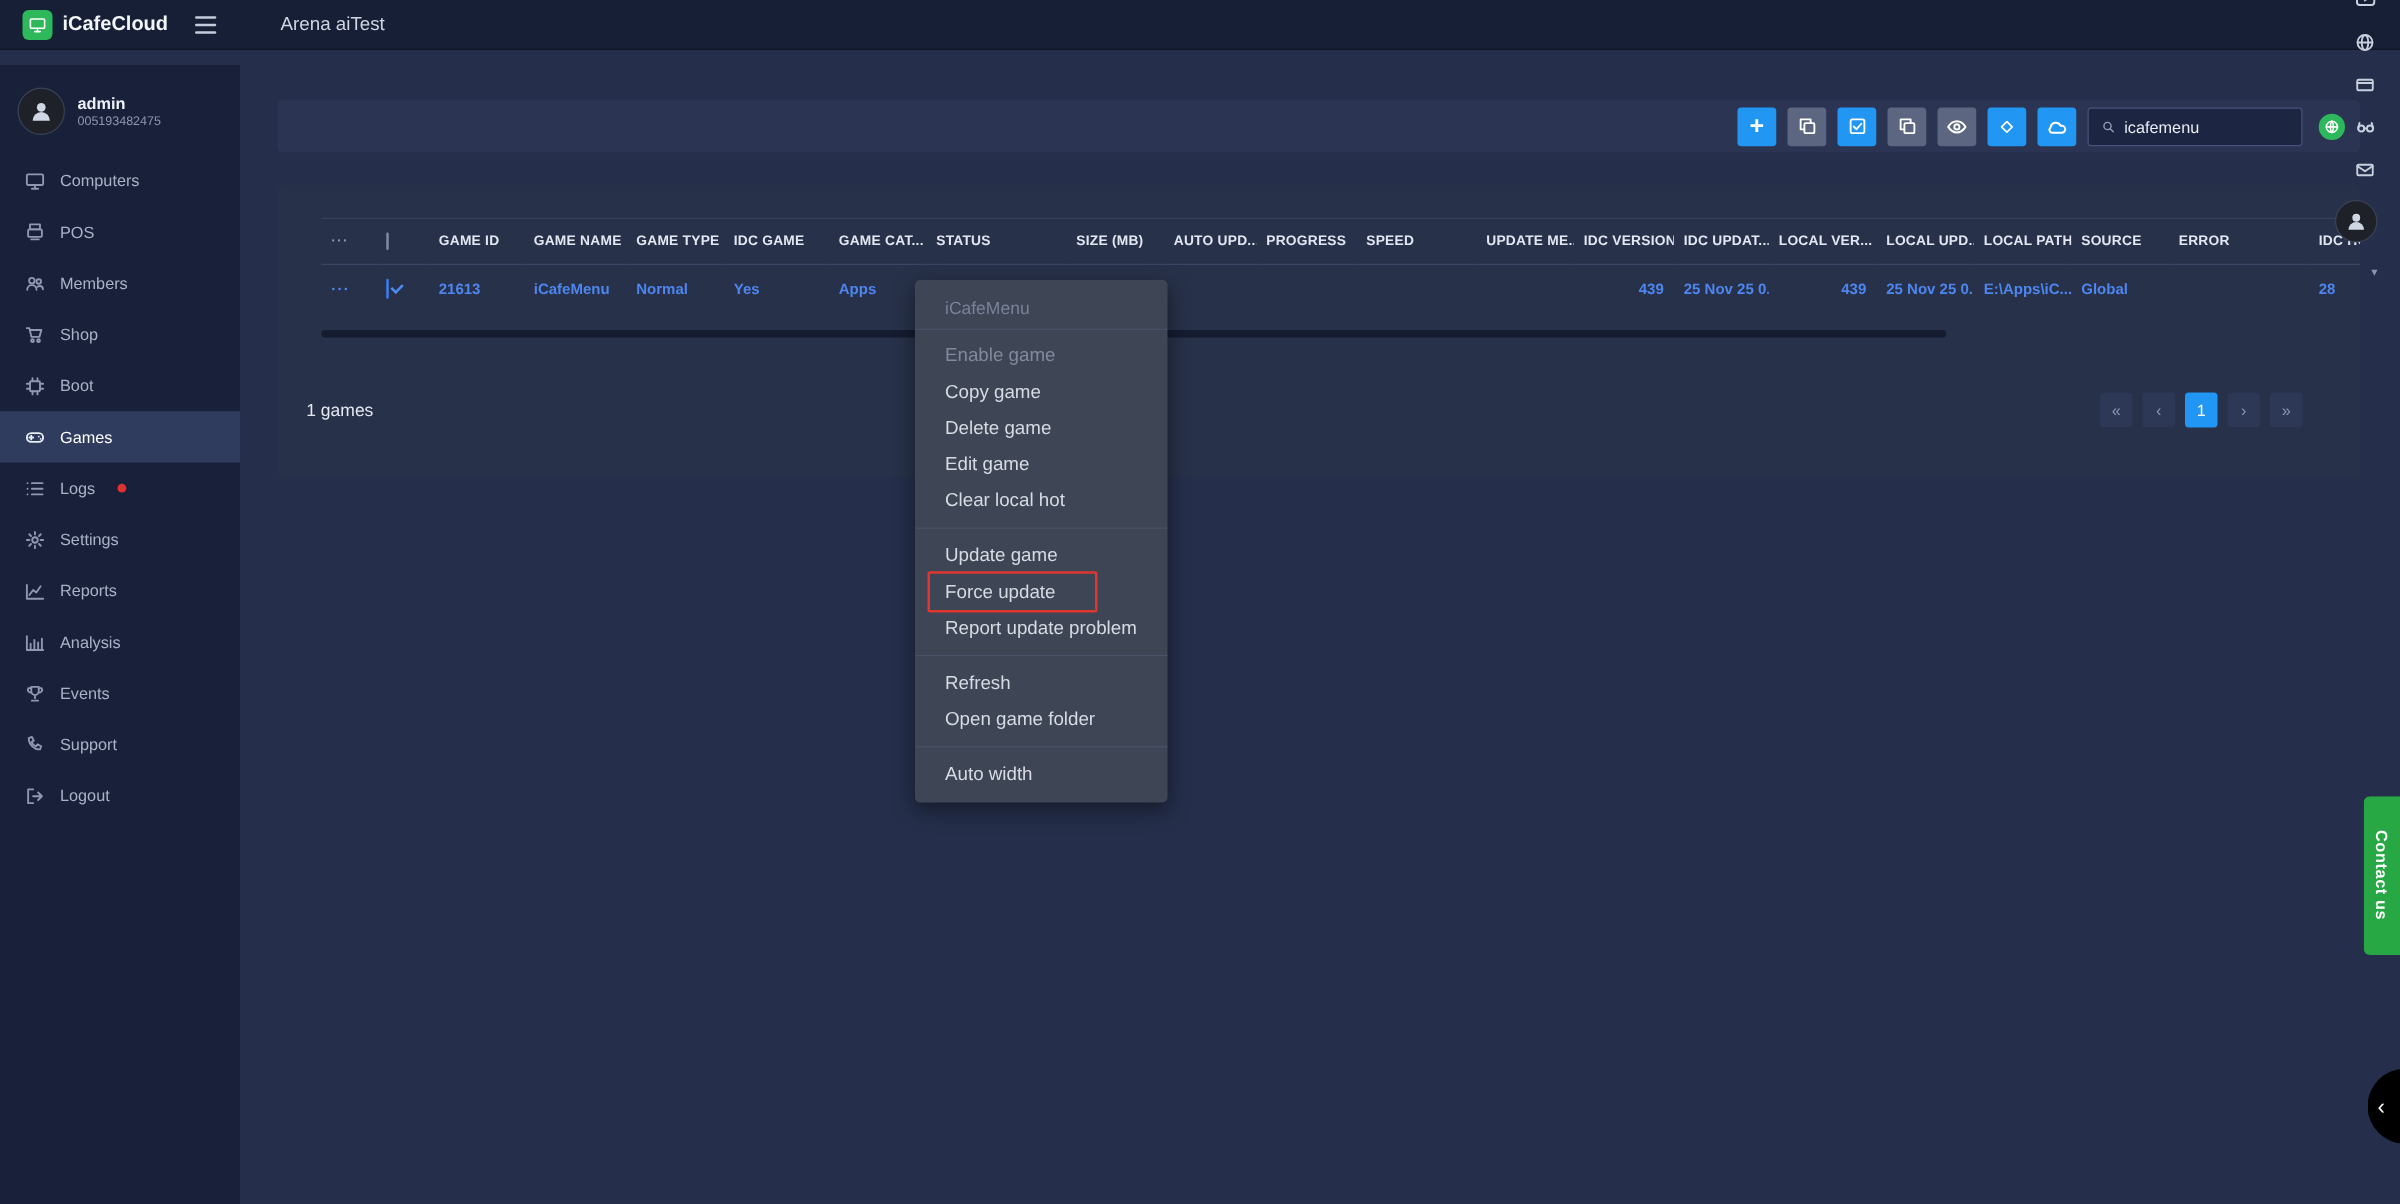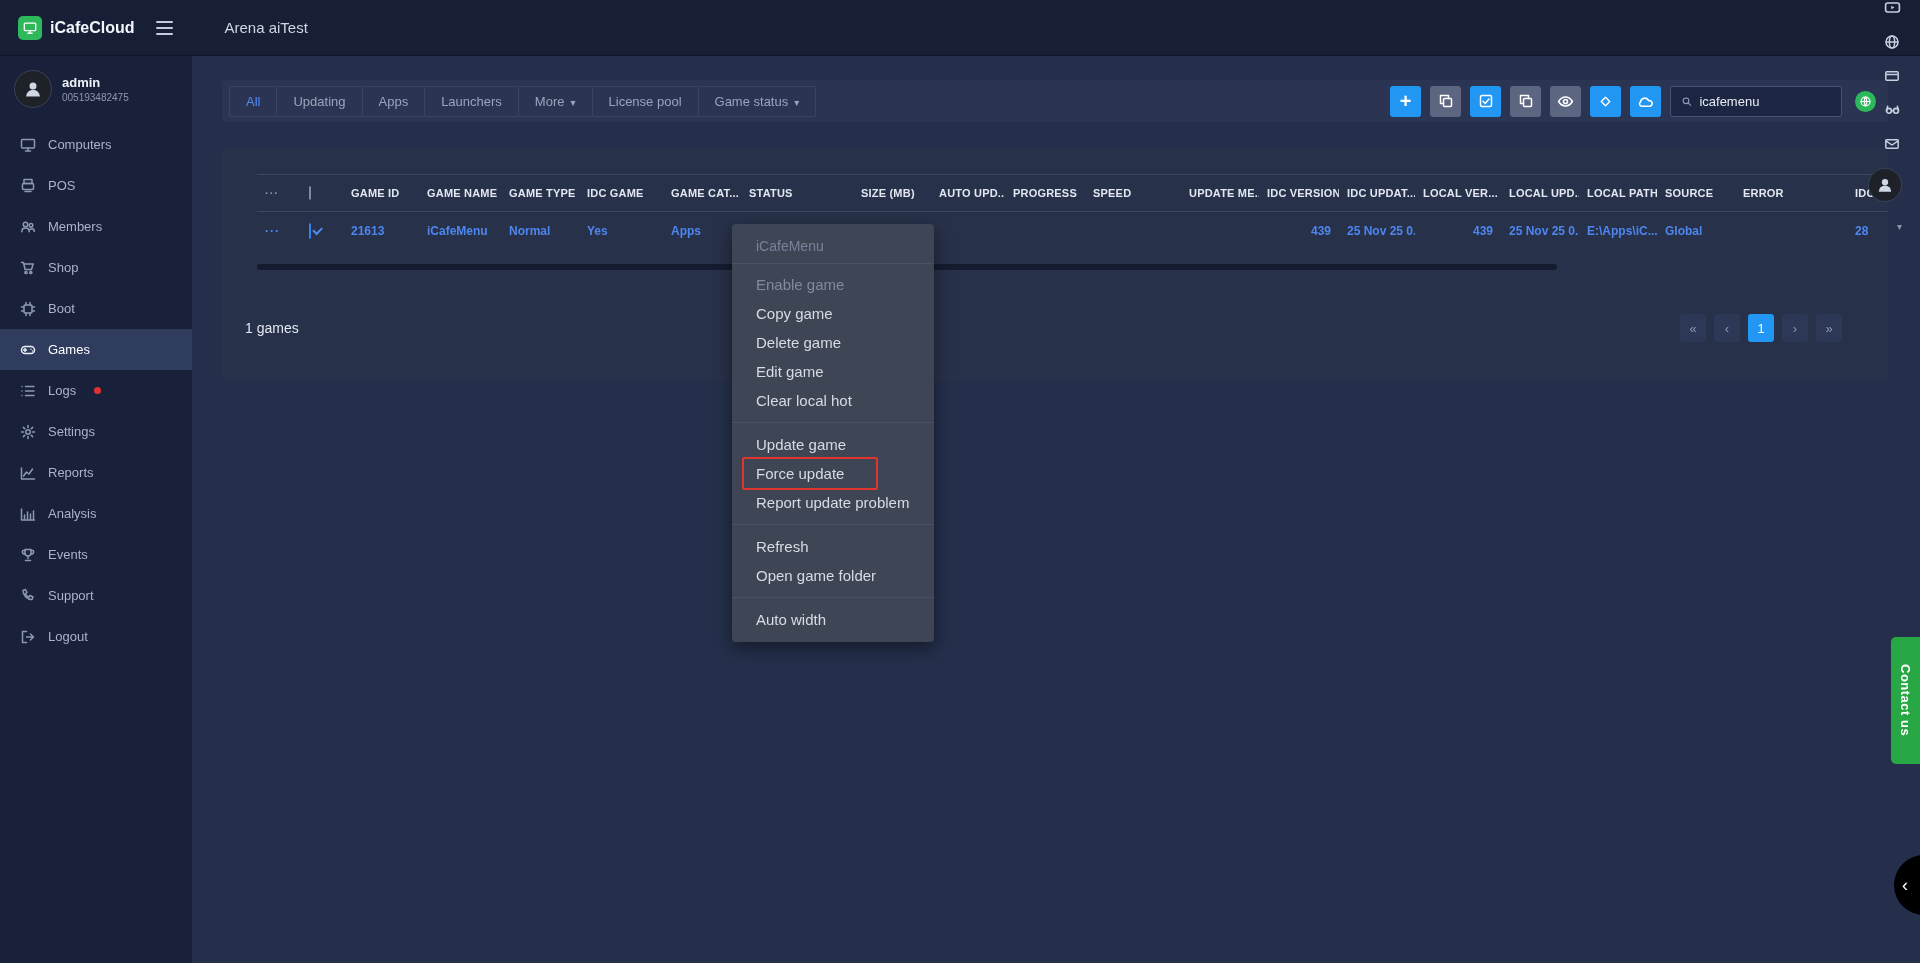--- a/index.html
+++ b/index.html
@@ -7,21 +7,21 @@
   body {
     font-family: "Liberation Sans", "DejaVu Sans", sans-serif;
     background: #252f4b;
     color: #dfe4ee;
   }
   svg { display: block; }
   .s { fill: none; stroke: currentColor; stroke-width: 1.5; stroke-linecap: round; stroke-linejoin: round; }
 
   
   .topbar {
-    position: fixed; top: 0; left: 0; right: 0; height: 56px;
+    position: fixed; top: 0; left: 0; right: 0; height: 40px;
     background: #161f36; border-bottom: 1px solid #0f1526;
     display: flex; align-items: center; padding: 0 18px; z-index: 30;
   }
   .brand { display: flex; align-items: center; gap: 8px; cursor: pointer; }
   .brand-logo { width: 24px; height: 24px; border-radius: 5px; background: #2eb85c; display: flex; align-items: center; justify-content: center; color: #fff; }
   .brand-text { font-size: 16px; font-weight: bold; color: #f2f5fa; }
   .hamburger { margin-left: 22px; width: 30px; height: 30px; display: flex; flex-direction: column; justify-content: center; gap: 4px; cursor: pointer; }
   .hamburger i { display: block; width: 17px; height: 2px; background: #c3cbdc; border-radius: 1px; }
   .page-title { margin-left: 38px; font-size: 15px; color: #cfd5e2; }
   .topbar-right { margin-left: auto; display: flex; align-items: flex-end; gap: 14px; flex-direction: column; }
@@ -312,29 +312,20 @@
           <path d="M6.5 2.5H2.5v11h4M10.5 5l3 3-3 3M6.5 8h7"></path>
         </svg>
       </span>
     <span>Logout</span>
   </div>
 </div>
 
 <div class="main">
 
   <div class="filterbar">
-    <div class="tabs">
-      <span class="tab active">All</span>
-      <span class="tab">Updating</span>
-      <span class="tab">Apps</span>
-      <span class="tab">Launchers</span>
-      <span class="tab caret">More</span>
-      <span class="tab">License pool</span>
-      <span class="tab caret">Game status</span>
-    </div>
     <div class="toolbar">
       <span class="icon-btn blue">
           <span class="plus">+</span>
         </span>
       <span class="icon-btn slate">
           <svg width="16" height="16" viewBox="0 0 16 16" class="s">
             <rect x="5.5" y="5.5" width="8" height="8" rx="1"></rect>
             <path d="M10.5 5.5v-3h-8v8h3"></path>
           </svg>
         </span>

